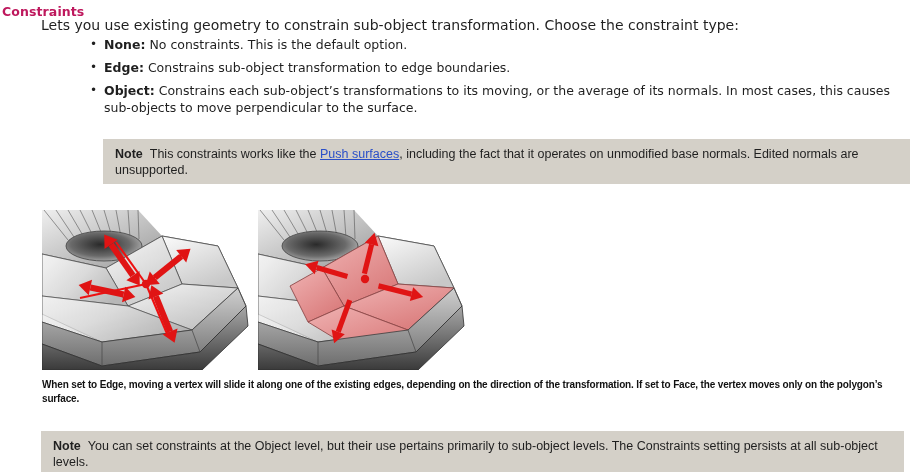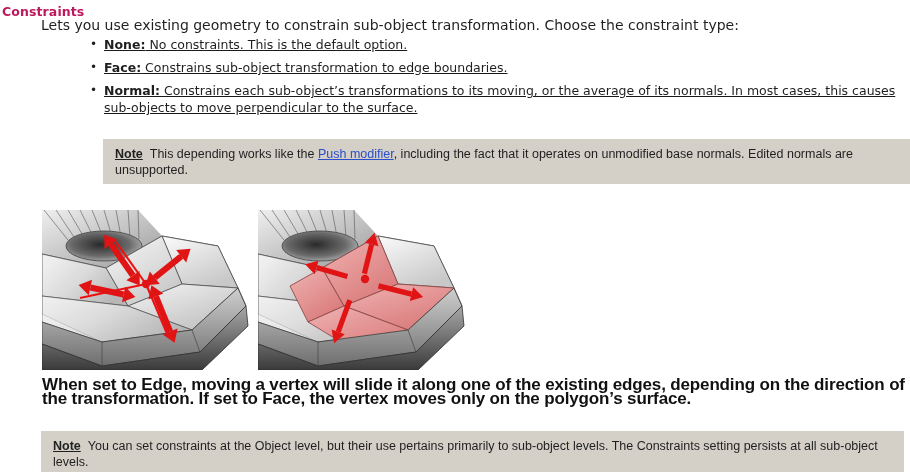--- a/index.html
+++ b/index.html
@@ -46,21 +46,20 @@
 
   
   .bullets {
     position: absolute;
     left: 88px;
     top: 36px;
     width: 820px;
     margin: 0;
     padding: 0;
     list-style: none;
-    text-decoration: underline;
   }
   .bullets li {
     position: relative;
     padding-left: 16px;
     margin-bottom: 6px;
     font-size: 12.5px;
     line-height: 17px;
     color: #1f1f1f;
   }
   .bullets li:before {
@@ -97,21 +96,20 @@
   }
   .note-text {
     font-size: 12.5px;
     line-height: 16px;
     color: #1f1f1f;
     font-family: "Liberation Sans", "DejaVu Sans", sans-serif;
   }
   .note-label {
     font-weight: bold;
     margin-right: 7px;
-    text-decoration: underline;
   }
   a.doclink {
     color: #2a4fc8;
     text-decoration: underline;
   }
 
   
   .figure-row {
     position: absolute;
     left: 42px;
@@ -131,44 +129,44 @@
   .fig.right { left: 216px; }
   .fig svg { display: block; }
 
   
   .caption {
     position: absolute;
     left: 42px;
     top: 378px;
     width: 868px;
     font-family: "Liberation Sans", "DejaVu Sans", sans-serif;
-    font-size: 17px;
+    font-size: 10px;
     font-weight: bold;
     line-height: 13.5px;
     color: #111111;
     letter-spacing: -0.15px;
   }
 </style>
 </head>
 <body>
 
 <div class="page">
 
   <div class="heading">Constraints</div>
 
   <div class="intro">Lets you use existing geometry to constrain sub-object transformation. Choose the constraint type:</div>
 
   <ul class="bullets">
     <li><b>None:</b><span> No constraints. This is the default option.</span></li>
-    <li><b>Face:</b><span> Constrains sub-object transformation to edge boundaries.</span></li>
-    <li><b>Normal:</b><span> Constrains each sub-object’s transformations to its moving, or the average of its normals. In most cases, this causes sub-objects to move perpendicular to the surface.</span></li>
+    <li><b>Edge:</b><span> Constrains sub-object transformation to edge boundaries.</span></li>
+    <li><b>Object:</b><span> Constrains each sub-object’s transformations to its moving, or the average of its normals. In most cases, this causes sub-objects to move perpendicular to the surface.</span></li>
   </ul>
 
   <div class="note-box top">
-    <div class="note-text"><span class="note-label">Note</span><span>This depending works like the </span><a class="doclink" href="#">Push modifier</a><span>, including the fact that it operates on unmodified base normals. Edited normals are unsupported.</span></div>
+    <div class="note-text"><span class="note-label">Note</span><span>This constraints works like the </span><a class="doclink" href="#">Push surfaces</a><span>, including the fact that it operates on unmodified base normals. Edited normals are unsupported.</span></div>
   </div>
 
   <div class="figure-row">
 
     <div class="fig left">
       <svg width="208" height="160" viewBox="0 0 208 160">
         <defs>
           <linearGradient id="gTop" x1="0" y1="0" x2="1" y2="0.6">
             <stop offset="0" stop-color="#f5f5f5"></stop>
             <stop offset="0.5" stop-color="#dcdcdc"></stop>

